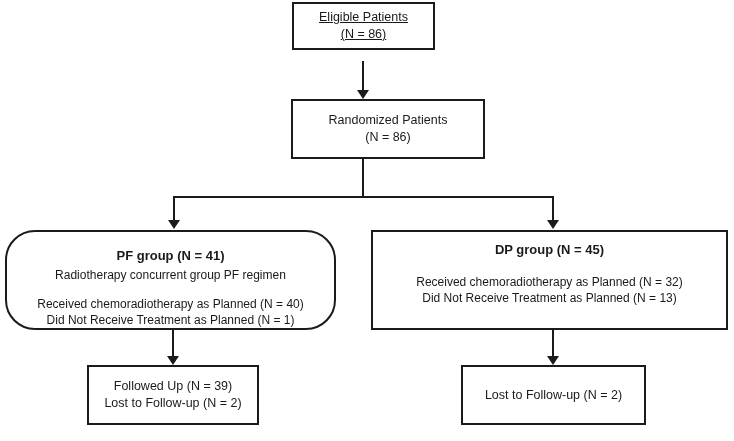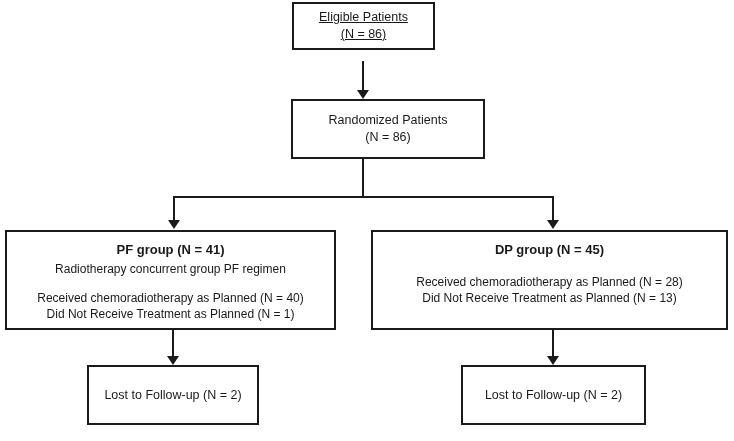--- a/index.html
+++ b/index.html
@@ -41,21 +41,22 @@
   }
   #node-randomized {
     left: 269px; top: 99px; width: 194px; height: 60px;
     font-size: 12.5px;
     margin-left: 22px;
   }
   #node-pf-group {
     left: 5px; top: 230px; width: 331px; height: 100px;
     font-size: 12px;
     justify-content: flex-start;
-    padding-top: 9px;
+    padding-top: 15px;
+    border-radius: 30px;
   }
   #node-dp-group {
     left: 371px; top: 230px; width: 357px; height: 100px;
     font-size: 12px;
     justify-content: flex-start;
     padding-top: 9px;
   }
   #node-pf-followup {
     left: 87px; top: 365px; width: 172px; height: 60px;
     font-size: 12.5px;
@@ -141,30 +142,31 @@
     <span class="line title-line">PF group (N = 41)</span>
     <span class="line sub-line">Radiotherapy concurrent group PF regimen</span>
     <span class="gap"></span>
     <span class="line sub-line">Received chemoradiotherapy as Planned (N = 40)</span>
     <span class="line sub-line">Did Not Receive Treatment as Planned (N = 1)</span>
   </div>
 
   <div class="node" id="node-dp-group">
     <span class="line title-line">DP group (N = 45)</span>
     <span class="gap"></span>
-    <span class="line sub-line">Received chemoradiotherapy as Planned (N = 28)</span>
+    <span class="line sub-line">Received chemoradiotherapy as Planned (N = 32)</span>
     <span class="line sub-line">Did Not Receive Treatment as Planned (N = 13)</span>
   </div>
 
   <div class="conn vline" id="c3-v"></div>
   <div class="arrowhead" id="c3-a"></div>
   <div class="conn vline" id="c4-v"></div>
   <div class="arrowhead" id="c4-a"></div>
 
   <div class="node" id="node-pf-followup">
+    <span class="line">Followed Up (N = 39)</span>
     <span class="line">Lost to Follow-up (N = 2)</span>
   </div>
 
   <div class="node" id="node-dp-followup">
     <span class="line">Lost to Follow-up (N = 2)</span>
   </div>
 
 </div>
 
 </body></html>

